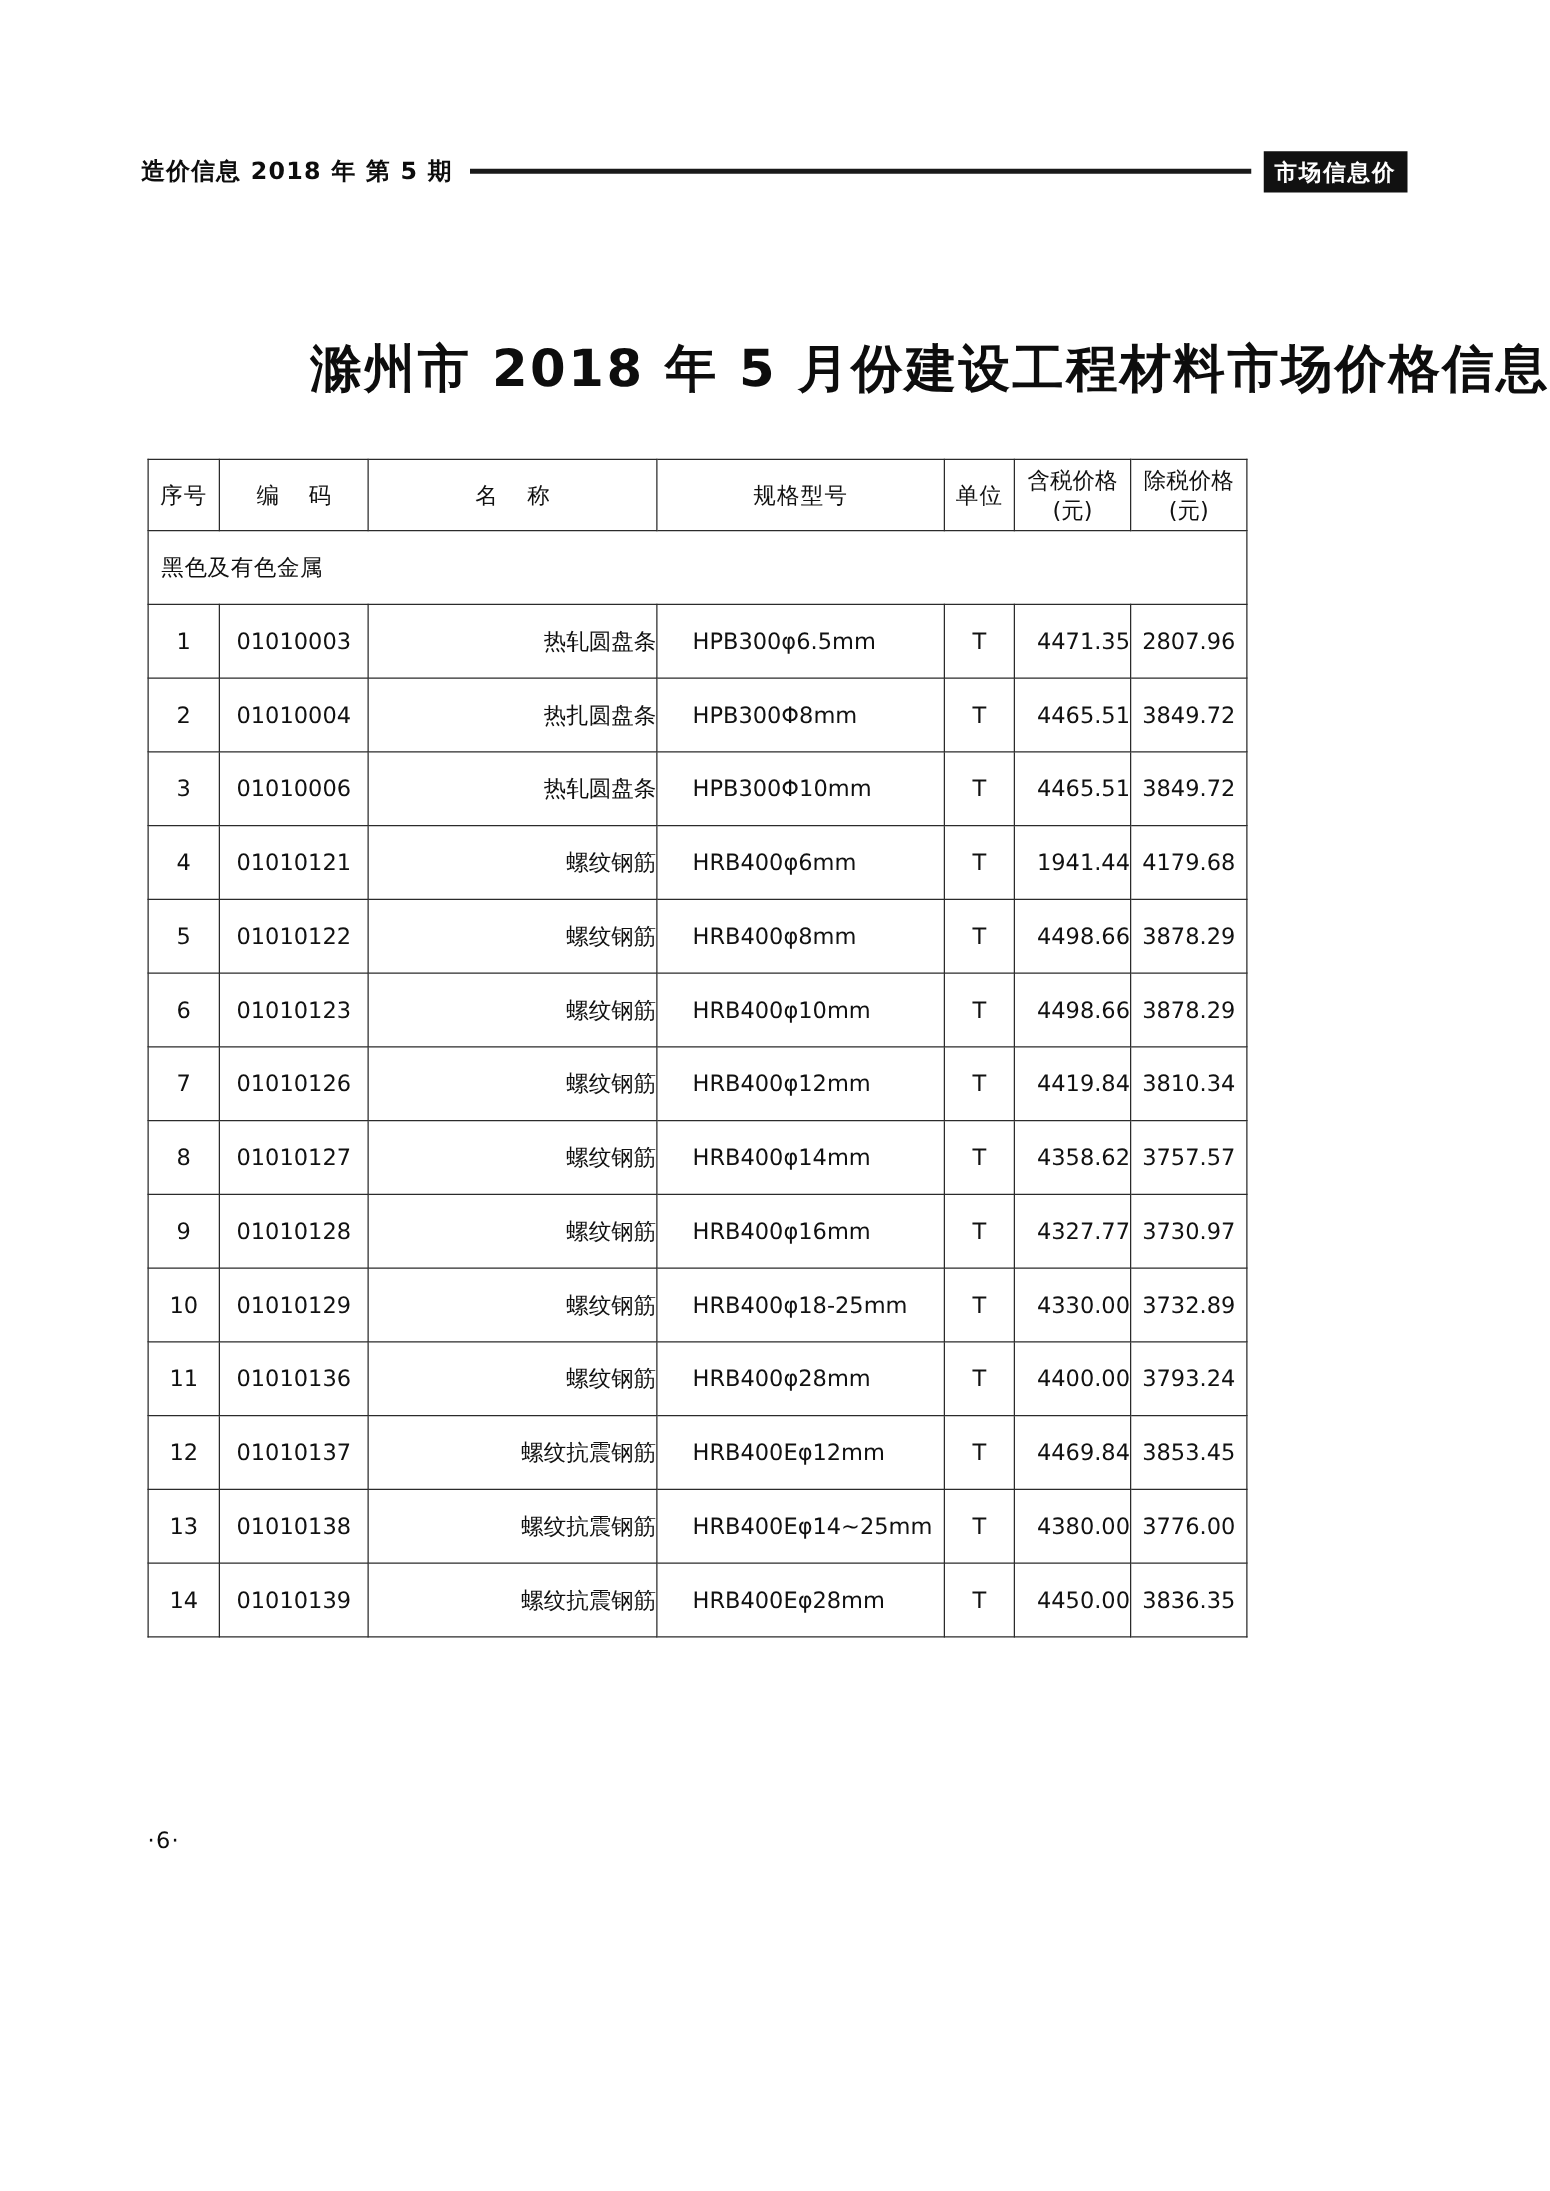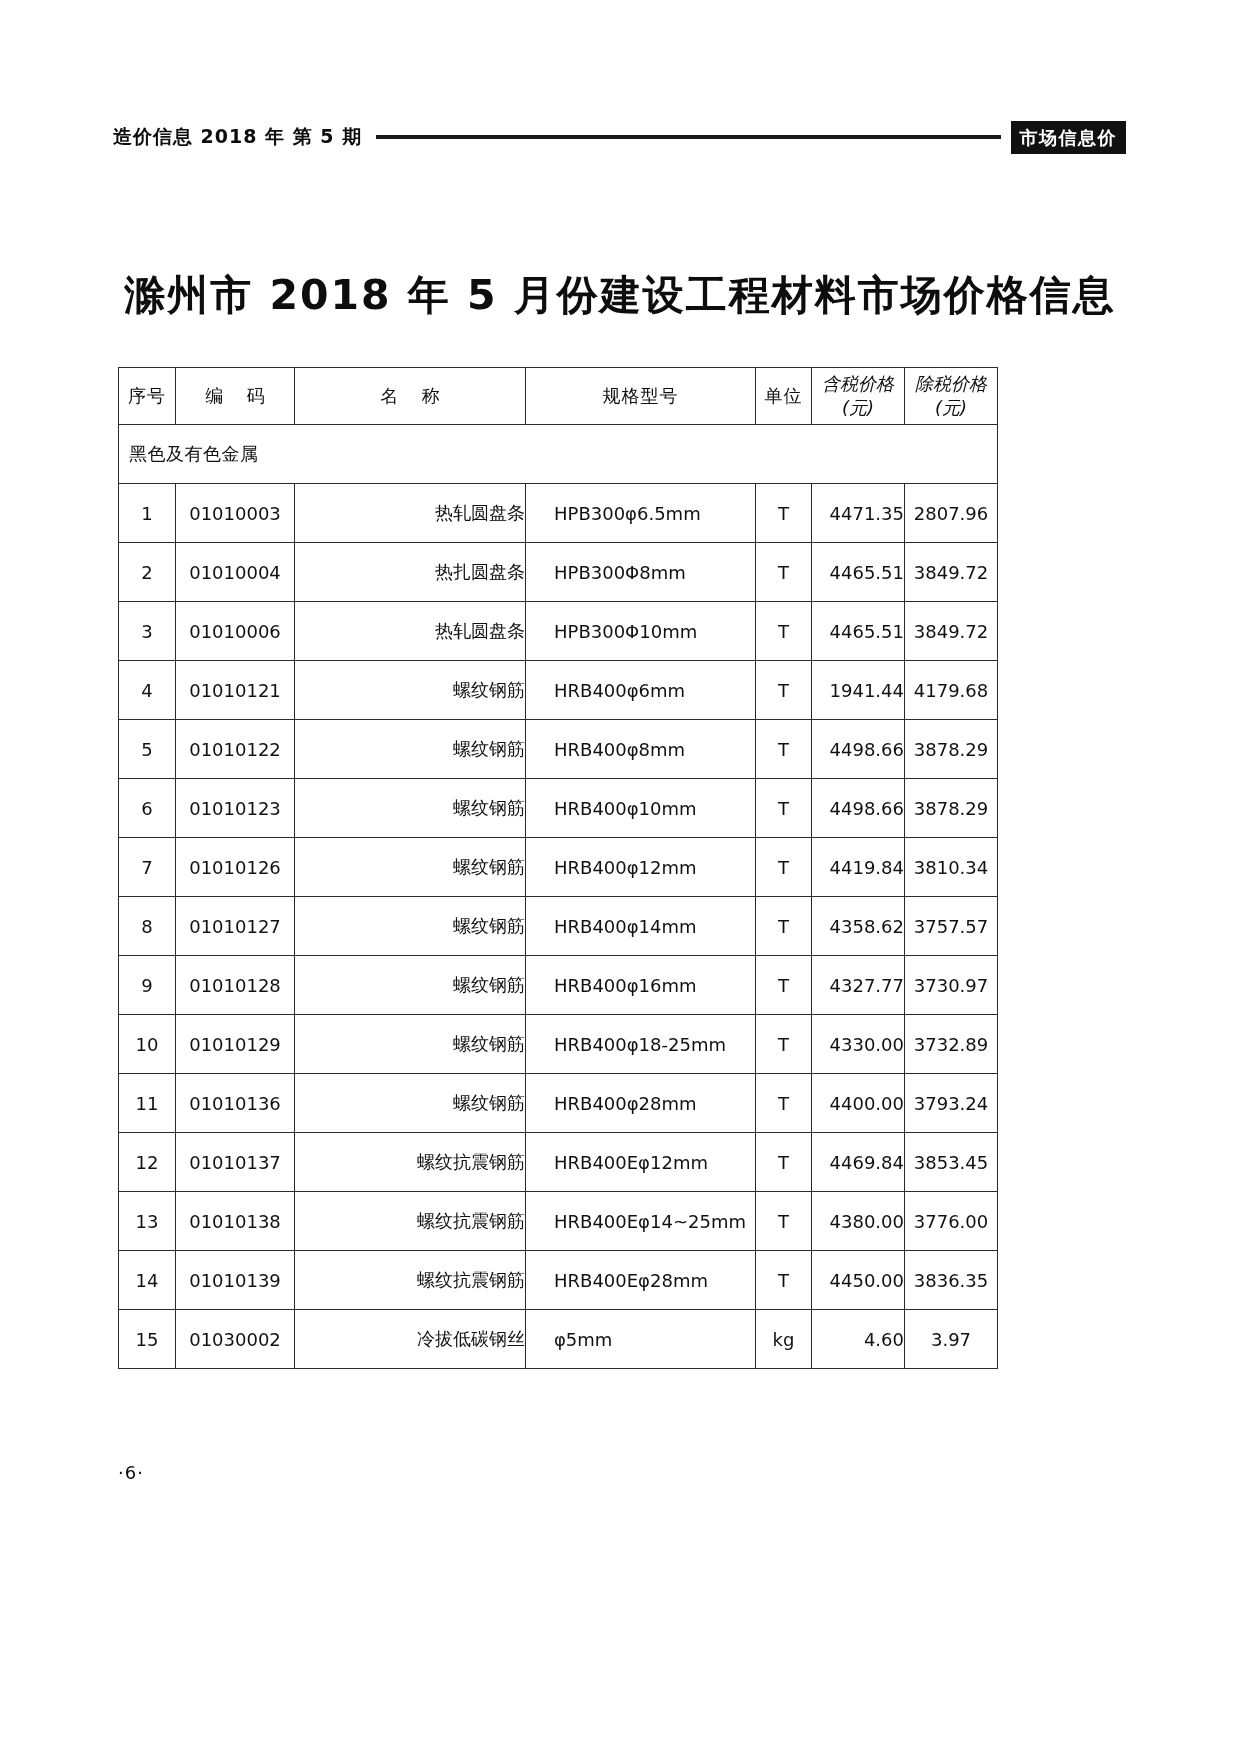--- a/index.html
+++ b/index.html
@@ -49,21 +49,21 @@
     white-space: nowrap;
     font-family: "DejaVu Sans", "Liberation Sans", sans-serif;
   }
 
   
   .doc-title {
     position: absolute;
     left: 0;
     top: 268px;
     width: 1240px;
-    text-align: center;
+    text-align: right;
     font-size: 41px;
     font-weight: 700;
     letter-spacing: 2px;
     font-family: "DejaVu Sans", "Liberation Sans", sans-serif;
   }
 
   
   .price-table-wrap {
     position: absolute;
     left: 118px;
@@ -96,21 +96,21 @@
   .col-price { width: 92px;  text-align: right; }
   .col-price2{ width: 92px;  text-align: center; }
 
   .th-cell {
     text-align: center !important;
     padding-left: 0 !important;
     letter-spacing: 1px;
     font-size: 18px;
   }
   .th-wide { letter-spacing: 9px; text-indent: 9px; }
-  .th-small { font-size: 16px; letter-spacing: 0; font-style: italic; }
+  .th-small { font-size: 16px; letter-spacing: 0; }
 
   .category-row td {
     text-align: left;
     padding-left: 10px !important;
     height: 62px;
     font-size: 19px;
     letter-spacing: 0.5px;
   }
 
   .num-cell { font-family: "Liberation Sans", "DejaVu Sans", sans-serif; }
@@ -272,26 +272,17 @@
         </tr>
         <tr>
           <td class="col-no num-cell">14</td>
           <td class="col-code num-cell">01010139</td>
           <td class="col-name">螺纹抗震钢筋</td>
           <td class="col-spec">HRB400Eφ28mm</td>
           <td class="col-unit">T</td>
           <td class="col-price num-cell">4450.00</td>
           <td class="col-price2 num-cell">3836.35</td>
         </tr>
-        <tr>
-          <td class="col-no num-cell">15</td>
-          <td class="col-code num-cell">01030002</td>
-          <td class="col-name">冷拔低碳钢丝</td>
-          <td class="col-spec">φ5mm</td>
-          <td class="col-unit">kg</td>
-          <td class="col-price num-cell">4.60</td>
-          <td class="col-price2 num-cell">3.97</td>
-        </tr>
       </tbody>
   </table>
 </div>
 
 <div class="page-number">·6·</div>
 
 </body></html>

